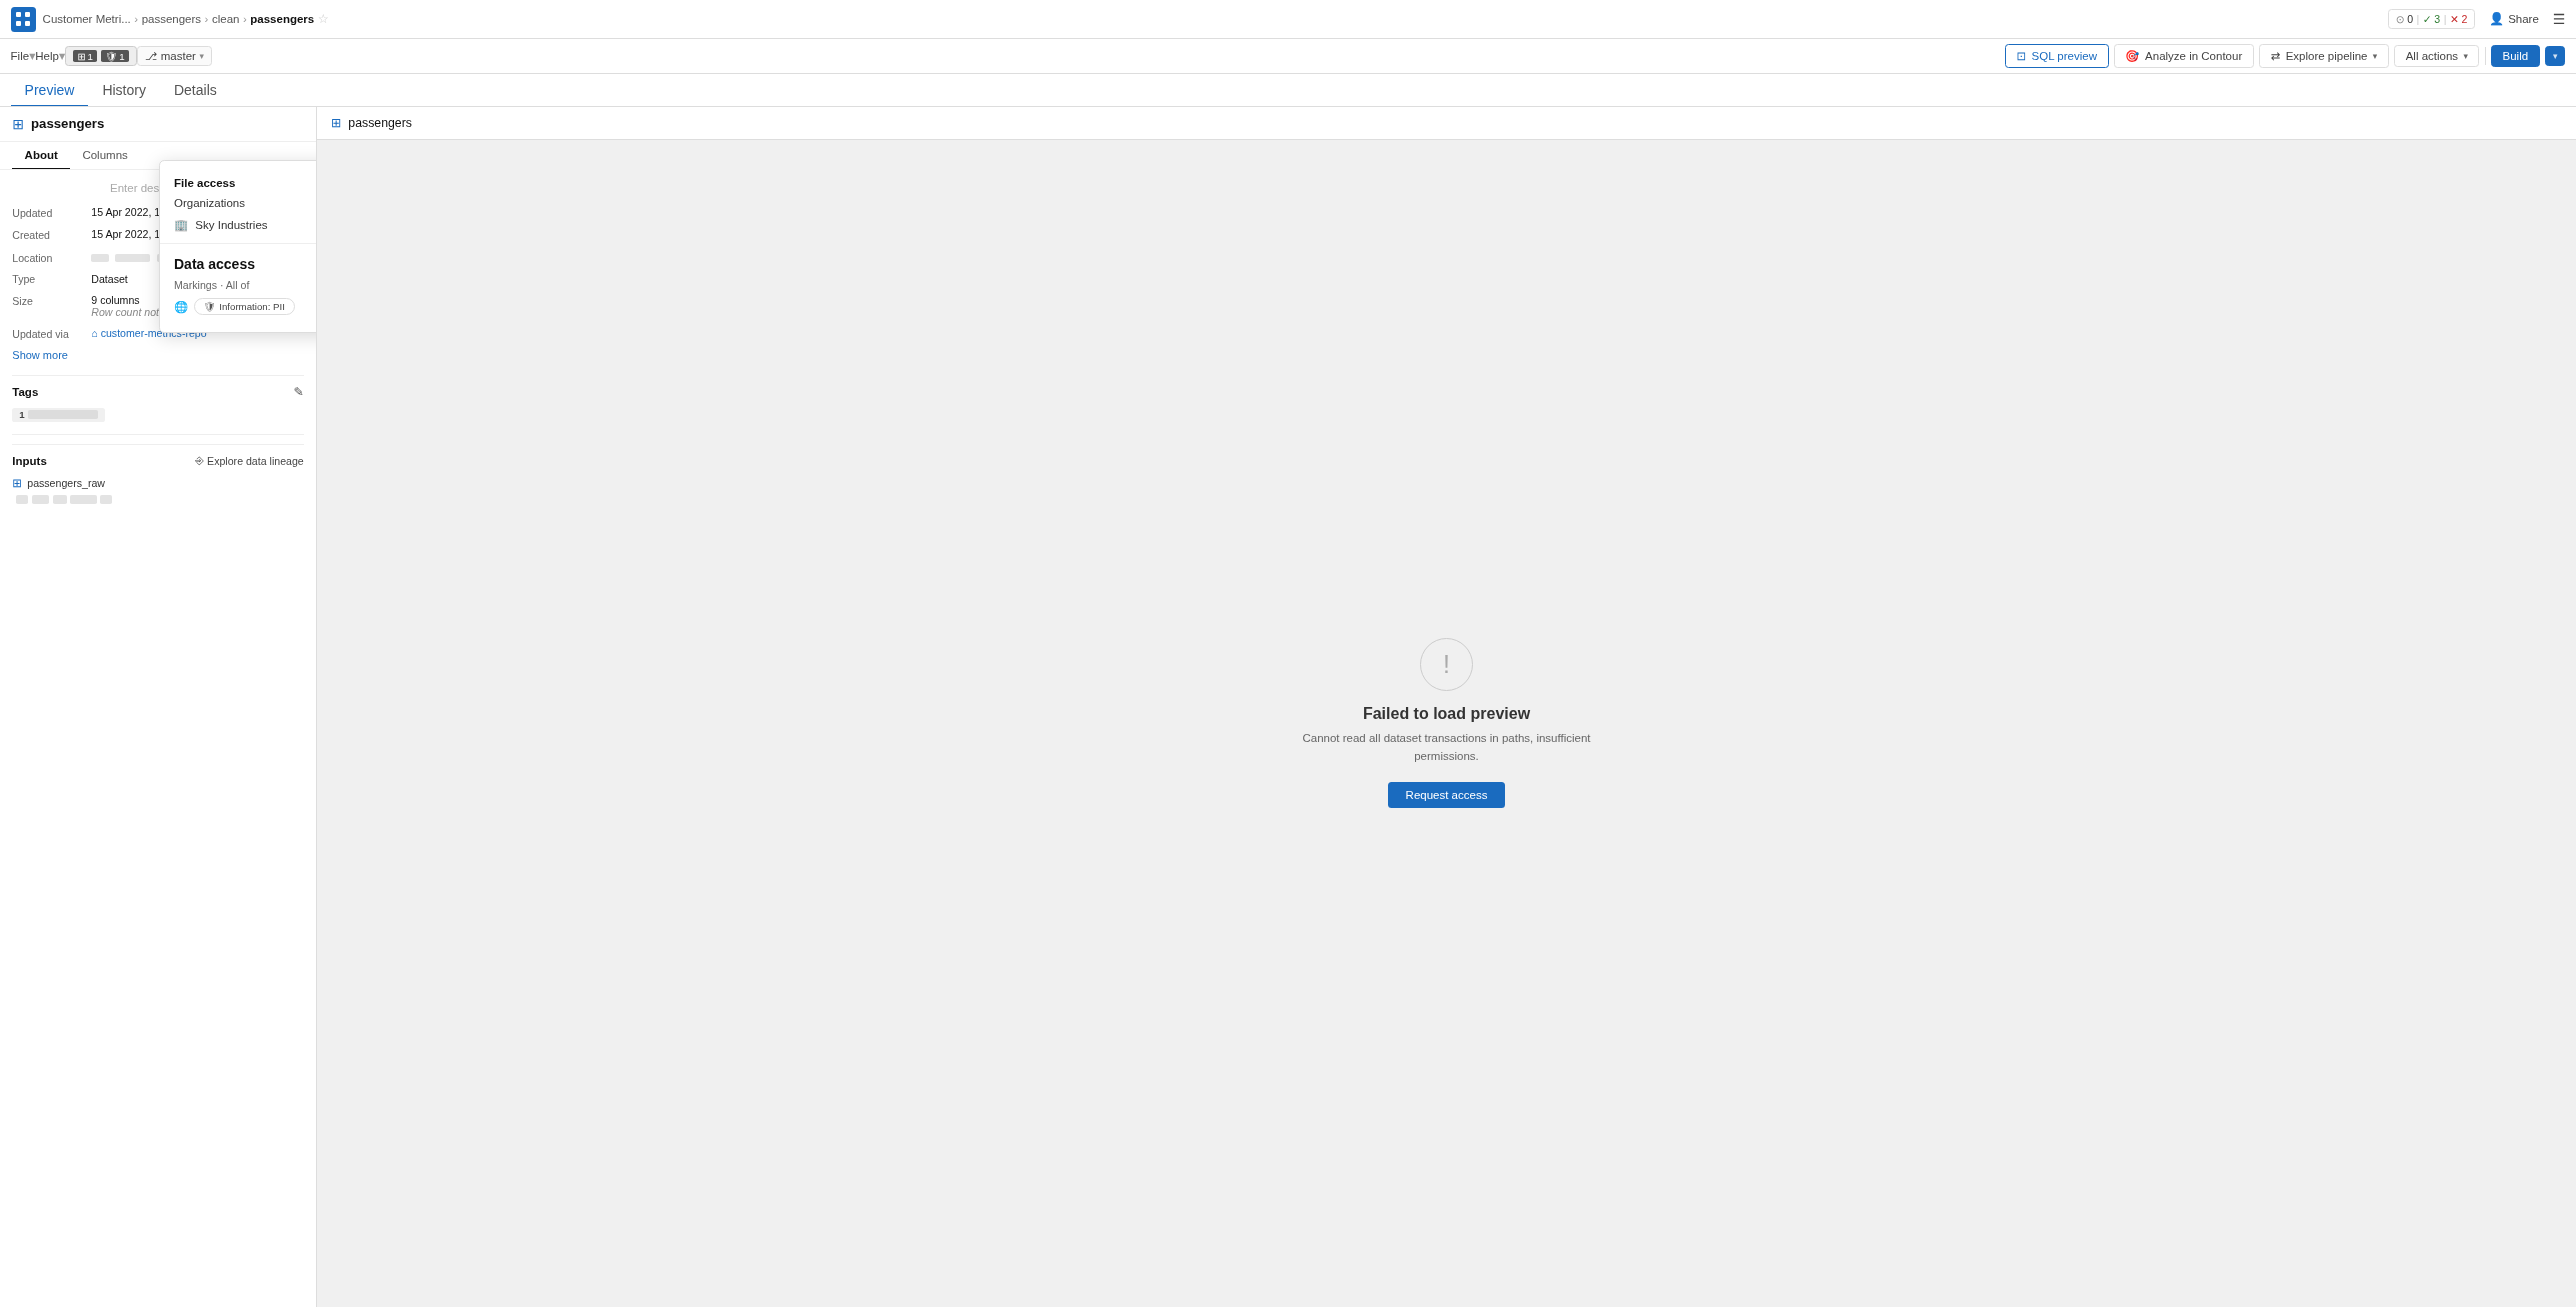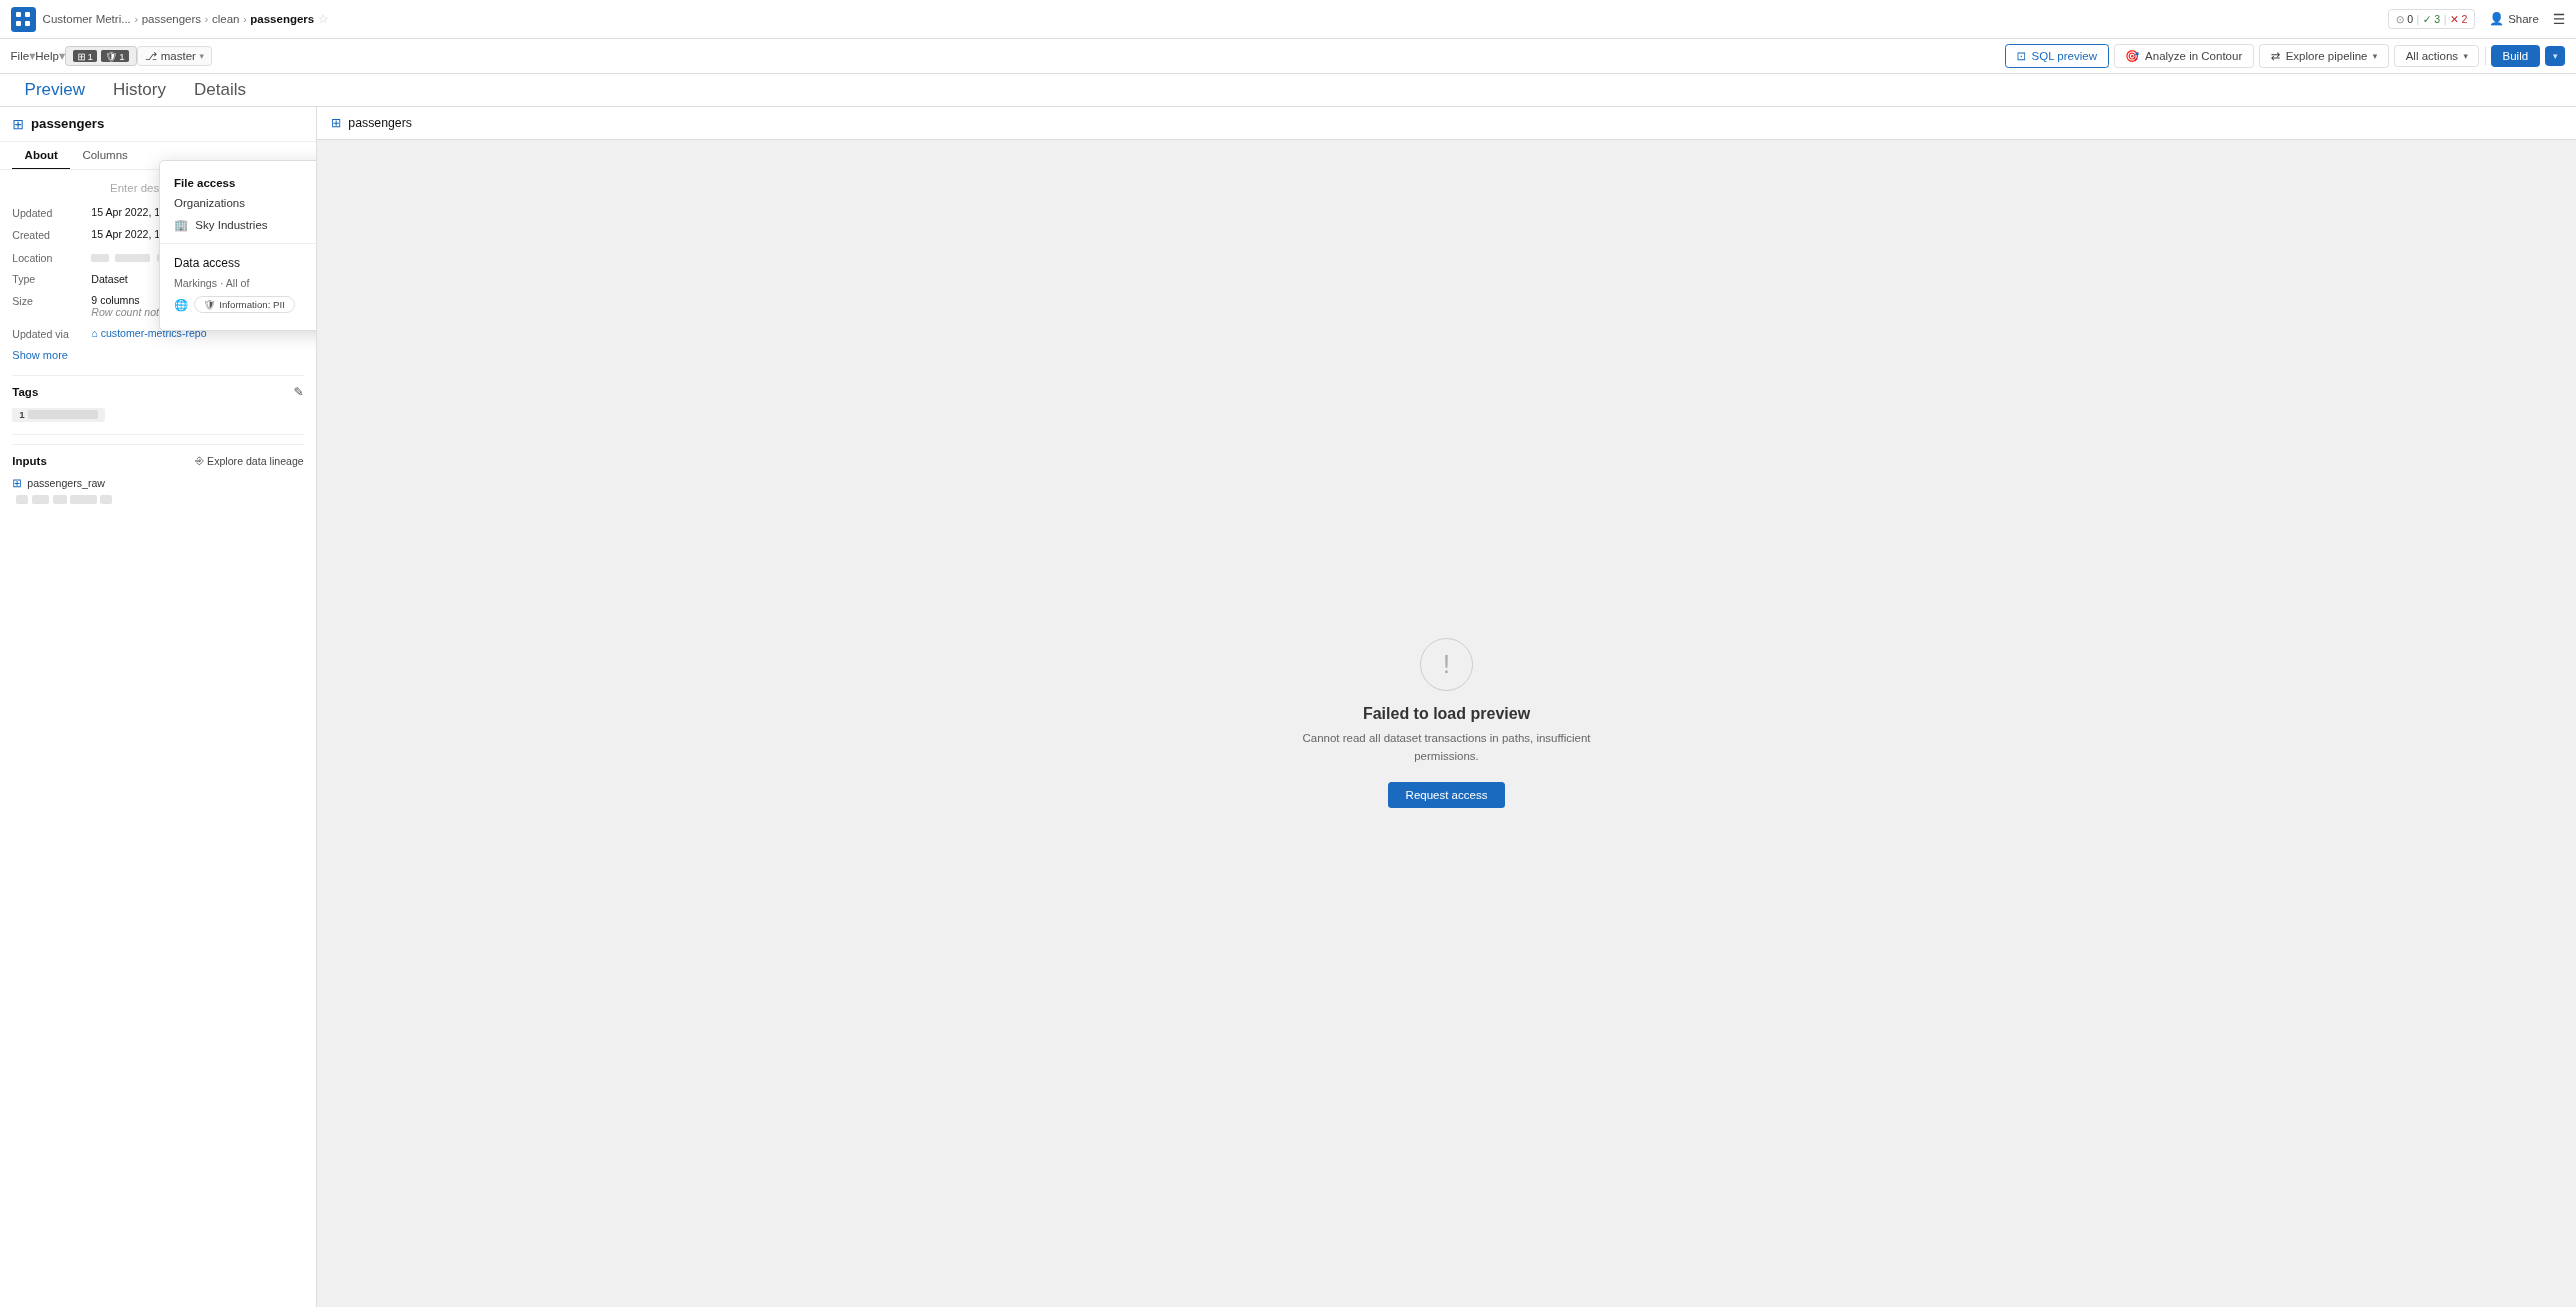--- a/index.html
+++ b/index.html
@@ -44,21 +44,21 @@
     .action-btn.build { background: #1a6bbf; color: white; border-color: #1a6bbf; font-weight: 500; }
     .action-btn .caret { font-size: 8.8px; color: #666; }
     .action-btn.build .caret { color: rgba(255,255,255,0.8); }
     .btn-divider { width: 0.9px; height: 17.6px; background: #ddd; }
 
     
     .tabs-bar {
       display: flex; align-items: center; background: #fff; border-bottom: 0.9px solid #ddd;
       height: 33px; padding: 0 10.6px; gap: 0;
     }
-    .tab { padding: 7px 14px; font-size: 17px; color: #555; cursor: pointer; border-bottom: 1.8px solid transparent; text-align: right; }
+    .tab { padding: 7px 14px; font-size: 14px; color: #555; cursor: pointer; border-bottom: 1.8px solid transparent; text-align: right; }
     .tab.active { color: #1a6bbf; border-bottom-color: #1a6bbf; font-weight: 500; }
 
     
     .main { display: flex; height: calc(100vh - 107px); }
 
     
     .left-panel { width: 317px; background: #fff; border-right: 0.9px solid #ddd; display: flex; flex-direction: column; overflow: hidden; position: relative; }
     .dataset-header { display: flex; align-items: center; gap: 7px; padding: 8.8px 12.3px; border-bottom: 0.9px solid #eee; }
     .dataset-icon { color: #1a6bbf; font-size: 14px; }
     .dataset-title { font-size: 13.2px; font-weight: 600; color: #111; }
@@ -96,21 +96,21 @@
     .input-icon { color: #1a6bbf; font-size: 11.5px; }
     .dropdown-popup {
       position: absolute; top: 53px; left: 159px;
       background: white; border: 0.9px solid #ddd; border-radius: 5.3px;
       box-shadow: 0 3.5px 17.6px rgba(0,0,0,0.15); width: 264px; z-index: 100;
       padding: 10.6px 0;
     }
     .popup-section-label { font-size: 11.5px; font-weight: 600; color: #111; padding: 5.3px 14px 3.5px; }
     .popup-item { display: flex; align-items: center; gap: 7px; padding: 4.4px 14px; font-size: 11.5px; color: #333; cursor: pointer; }
     .popup-divider { border: none; border-top: 0.9px solid #eee; margin: 7px 0; }
-    .popup-section-label2 { font-size: 12px; font-weight: 400; color: #111; padding: 5.3px 14px 3.5px; }
+    .popup-section-label2 { font-size: 14px; font-weight: 700; color: #111; padding: 5.3px 14px 3.5px; }
     .markings-row { display: flex; align-items: center; gap: 5.3px; padding: 3.5px 14px 7px; }
     .markings-label { font-size: 10.6px; color: #666; }
     .marking-badge {
       display: flex; align-items: center; gap: 3.5px; background: #fff; border: 0.9px solid #ddd;
       border-radius: 10.6px; padding: 1.8px 8.8px; font-size: 9.7px; color: #444;
     }
     .marking-badge .shield-sm { color: #555; font-size: 9.7px; }
 
     
     .right-panel { flex: 1; display: flex; flex-direction: column; background: #f0f0f0; }

